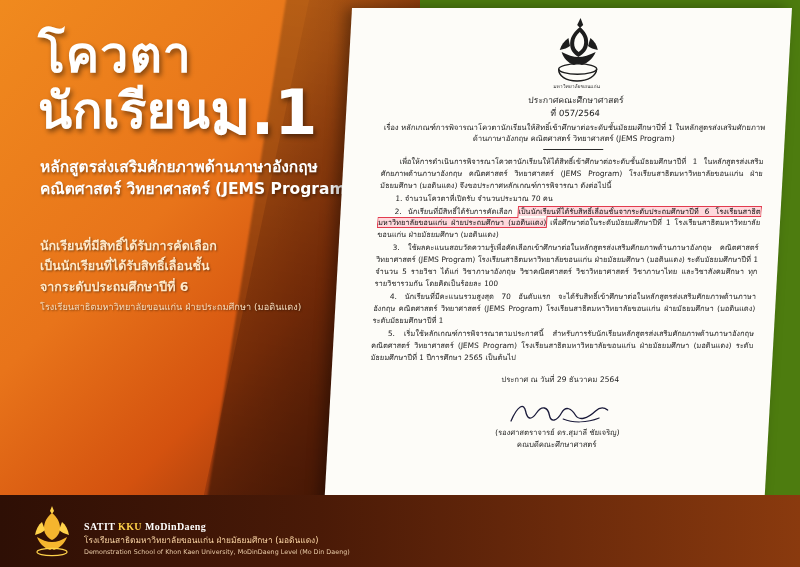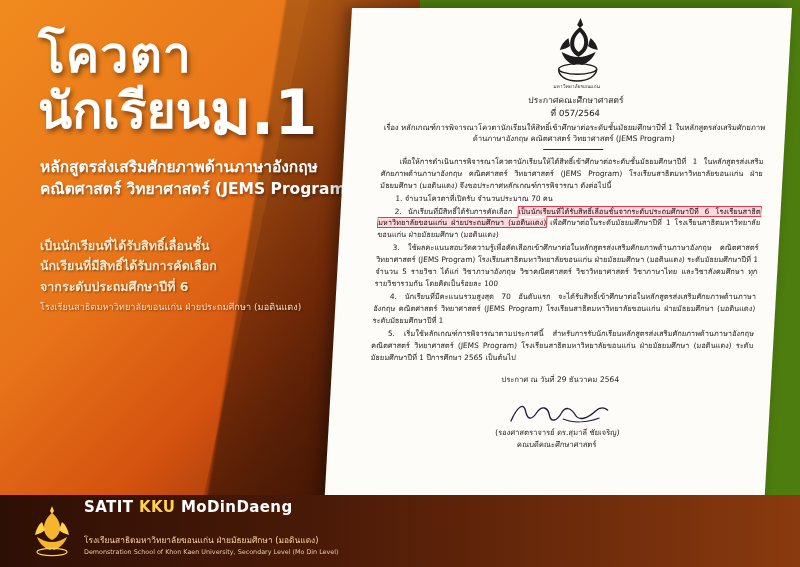--- a/index.html
+++ b/index.html
@@ -119,23 +119,23 @@
     background: linear-gradient(90deg, #2e0f05 0%, #4a1a07 40%, #6b2a0b 70%, #8a3a0e 100%);
   }
   .footer-logo {
     position: absolute; left: 28px; bottom: 9px;
     width: 48px; height: 54px;
   }
   .footer-text {
     position: absolute; left: 84px; bottom: 11px;
     color: #ffffff;
   }
-  .ft-1 { font-size: 15px; font-weight: bold; letter-spacing: .4px; }
+  .ft-1 { font-size: 10px; font-weight: bold; letter-spacing: .4px; font-family: Liberation Serif, serif; }
   .ft-1 .kku { color: #ffd24a; }
-  .ft-2 { font-size: 8.4px; color: #ffd9a8; margin-top: 17px; }
+  .ft-2 { font-size: 8.4px; color: #ffd9a8; margin-top: 1px; }
   .ft-3 { font-size: 6.4px; color: #e7c9a6; margin-top: 1px; }
 
   
   .seal {
     width: 62px; height: 76px;
     margin: 0 auto 2px auto;
     display: block;
   }
   .doc-head {
     text-align: center;
@@ -201,22 +201,22 @@
   <div class="left-panel">
     <div class="diag-dark"></div>
   </div>
 
   <div class="hl-1">โควตา</div>
   <div class="hl-2">
     <span>นักเรียน</span><span class="big">ม.1</span>
   </div>
   <div class="hl-3">หลักสูตรส่งเสริมศักยภาพด้านภาษาอังกฤษ คณิตศาสตร์ วิทยาศาสตร์ (JEMS Program)</div>
   <div class="hl-sub">
+    <div>นักเรียนที่มีสิทธิ์ได้รับการคัดเลือก</div>
     <div>เป็นนักเรียนที่ได้รับสิทธิ์เลื่อนชั้น</div>
-    <div>นักเรียนที่มีสิทธิ์ได้รับการคัดเลือก</div>
     <div>จากระดับประถมศึกษาปีที่ 6</div>
     <span class="small">โรงเรียนสาธิตมหาวิทยาลัยขอนแก่น ฝ่ายประถมศึกษา (มอดินแดง)</span>
   </div>
 
   <div class="paper"></div>
 
   <div class="paper-inner">
 
     <svg class="seal" viewBox="0 0 62 76">
       <g fill="#1d1d1d">
@@ -284,17 +284,17 @@
       </g>
       <ellipse cx="24" cy="48" rx="15" ry="3.6" fill="none" stroke="#ffd24a" stroke-width="1.2"></ellipse>
     </svg>
     <div class="footer-text">
       <div class="ft-1">
         <span>SATIT</span>
         <span class="kku">KKU</span>
         <span>MoDinDaeng</span>
       </div>
       <div class="ft-2">โรงเรียนสาธิตมหาวิทยาลัยขอนแก่น ฝ่ายมัธยมศึกษา (มอดินแดง)</div>
-      <div class="ft-3">Demonstration School of Khon Kaen University, Secondary Level (Mo Din Level)</div>
+      <div class="ft-3">Demonstration School of Khon Kaen University, MoDinDaeng Level (Mo Din Daeng)</div>
     </div>
   </div>
 
 </div>
 
 </body></html>

